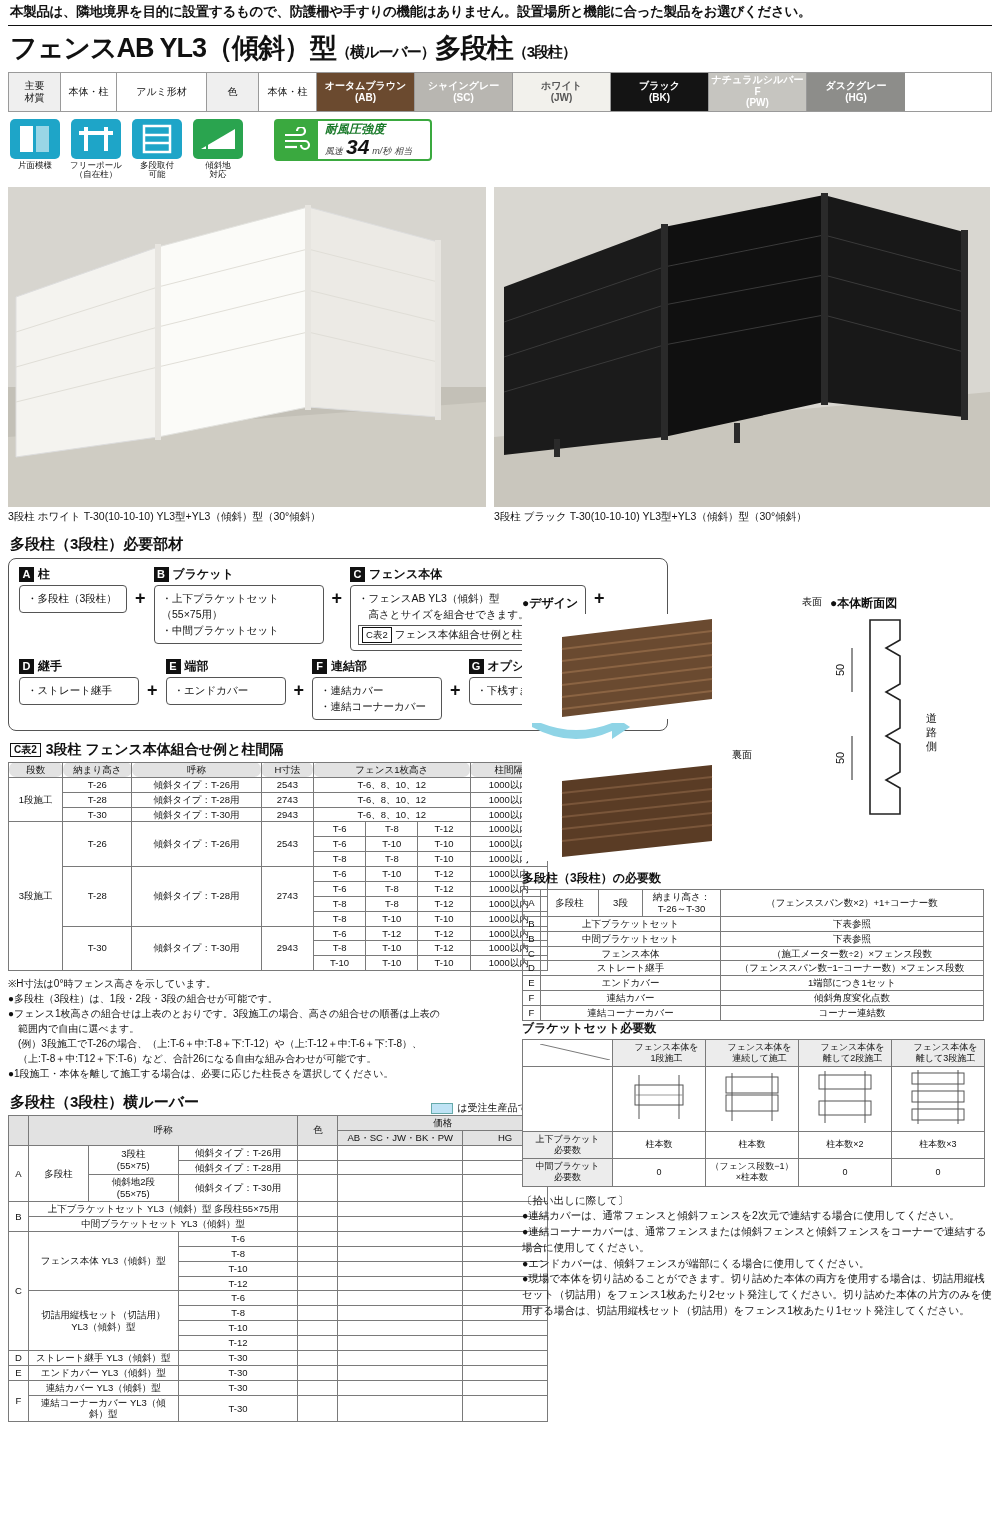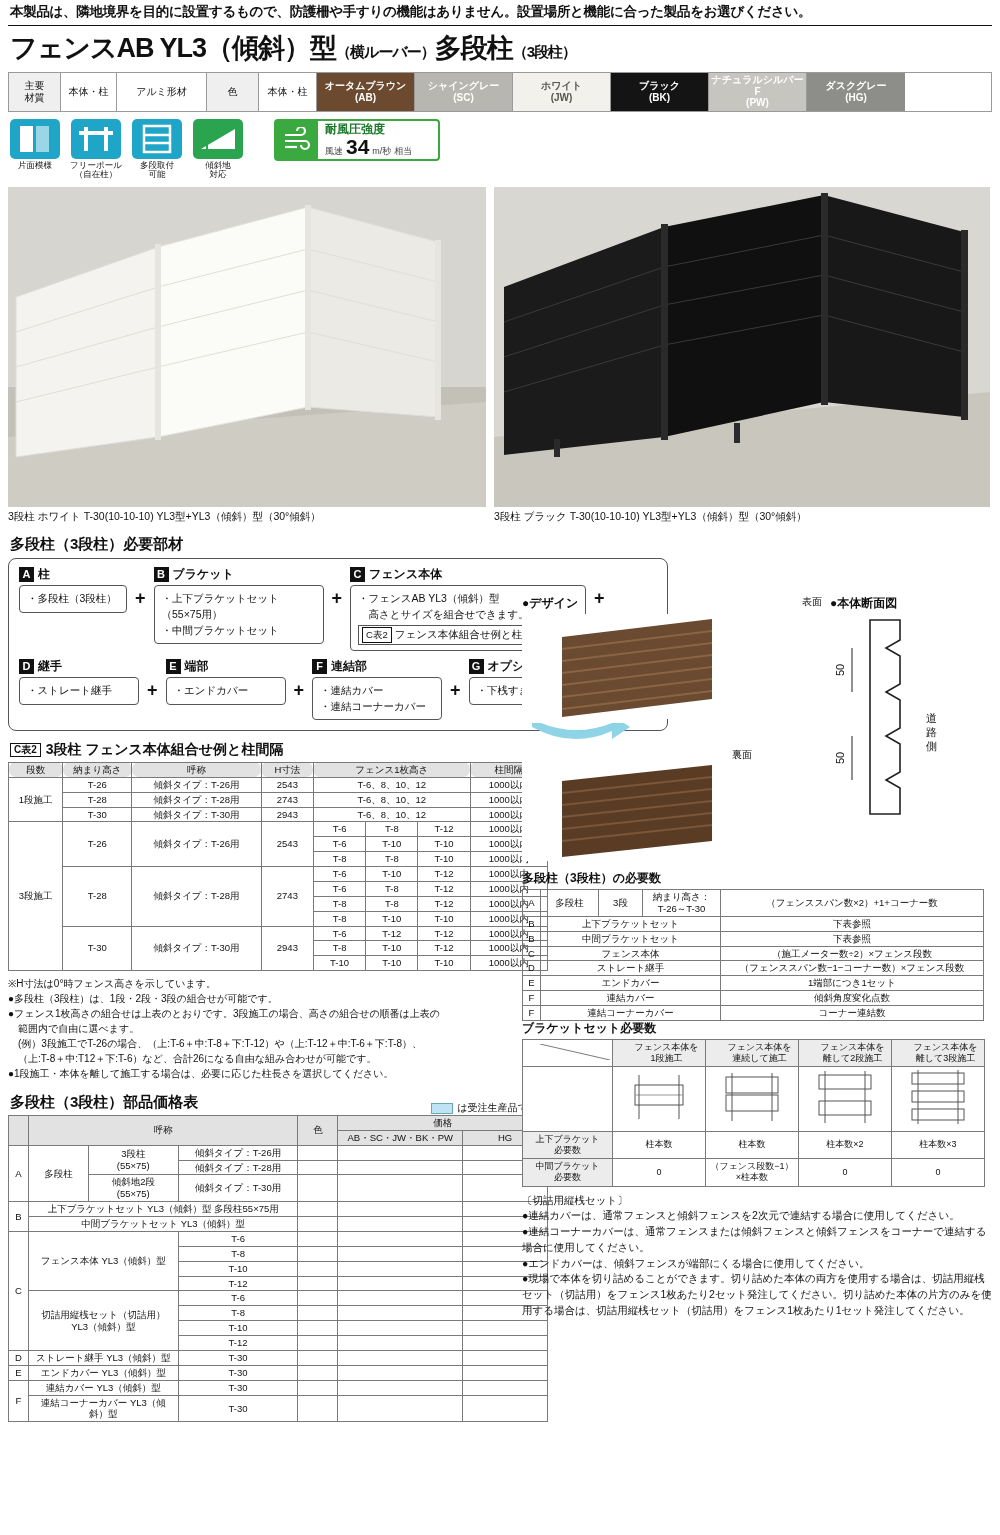--- a/index.html
+++ b/index.html
@@ -45,21 +45,21 @@
     position:relative; overflow:hidden;
   }
   .feat.green .ic { background:#2aa44f; }
   .feat .cap { font-size:8.5px; line-height:1.1; }
   .windbox {
     margin-left:22px; display:flex; align-items:center; border:2px solid #3aa93f; border-radius:4px;
     background:#fff; height:42px;
   }
   .windbox .wl { background:#3aa93f; color:#fff; width:42px; height:100%;
      display:flex; align-items:center; justify-content:center; }
-  .windbox .wr { padding:2px 26px 2px 7px; }
+  .windbox .wr { padding:2px 18px 2px 7px;font-style:italic; }
   .windbox .t1 { font-size:12px; font-weight:bold; color:#1a7a2a; }
   .windbox .t2 { font-size:9px; color:#444; display:flex; align-items:flex-end; gap:3px; }
   .windbox .num { font-size:21px; font-weight:bold; color:#111; line-height:0.95; }
 
   
   .photos { display:flex; gap:8px; margin-top:8px; }
   .photo { position:relative; }
   .ph-cap { font-size:10.5px; margin-top:3px; }
 
   .ph1 { width:478px; height:320px; background:#cfcdc7; position:relative; overflow:hidden; }
@@ -475,21 +475,21 @@
     <div>※H寸法は0°時フェンス高さを示しています。</div>
     <div>●多段柱（3段柱）は、1段・2段・3段の組合せが可能です。</div>
     <div>●フェンス1枚高さの組合せは上表のとおりです。3段施工の場合、高さの組合せの順番は上表の</div>
     <div>　範囲内で自由に選べます。</div>
     <div>　(例）3段施工でT-26の場合、（上:T-6＋中:T-8＋下:T-12）や（上:T-12＋中:T-6＋下:T-8）、</div>
     <div>　（上:T-8＋中:T12＋下:T-6）など、合計26になる自由な組み合わせが可能です。</div>
     <div>●1段施工・本体を離して施工する場合は、必要に応じた柱長さを選択してください。</div>
   </div>
 
   <div style="display:flex;align-items:flex-end;justify-content:space-between;width:540px;margin-top:12px">
-    <div class="h2" style="margin:0 0 3px 2px">多段柱（3段柱）部品価格表</div>
+    <div class="h2" style="margin:0 0 3px 2px">多段柱（3段柱）横ルーバー</div>
     <div class="madeorder">
       <span class="swbox"></span>
       <span>は受注生産品です。</span>
     </div>
   </div>
   <table class="pricetbl">
     <tbody>
         <tr>
       <th rowspan="2" style="width:20px"></th>
       <th colspan="3" rowspan="2">呼称</th>
@@ -799,21 +799,21 @@
         <td style="background:#ececec">中間ブラケット<br>必要数</td>
         <td>0</td>
         <td>（フェンス段数−1）×柱本数</td>
         <td>0</td>
         <td>0</td>
       </tr>
     </tbody>
       </table>
 
     <div class="pickup">
-      <div>〔切詰用縦桟セット〕</div>
+      <div>〔拾い出しに際して〕</div>
       <div>●連結カバーは、通常フェンスと傾斜フェンスを2次元で連結する場合に使用してください。</div>
       <div>●連結コーナーカバーは、通常フェンスまたは傾斜フェンスと傾斜フェンスをコーナーで連結する場合に使用してください。</div>
       <div>●エンドカバーは、傾斜フェンスが端部にくる場合に使用してください。</div>
       <div>●現場で本体を切り詰めることができます。切り詰めた本体の両方を使用する場合は、切詰用縦桟セット（切詰用）をフェンス1枚あたり2セット発注してください。切り詰めた本体の片方のみを使用する場合は、切詰用縦桟セット（切詰用）をフェンス1枚あたり1セット発注してください。</div>
     </div>
   </div>
 
 </div>
 
 </body></html>

